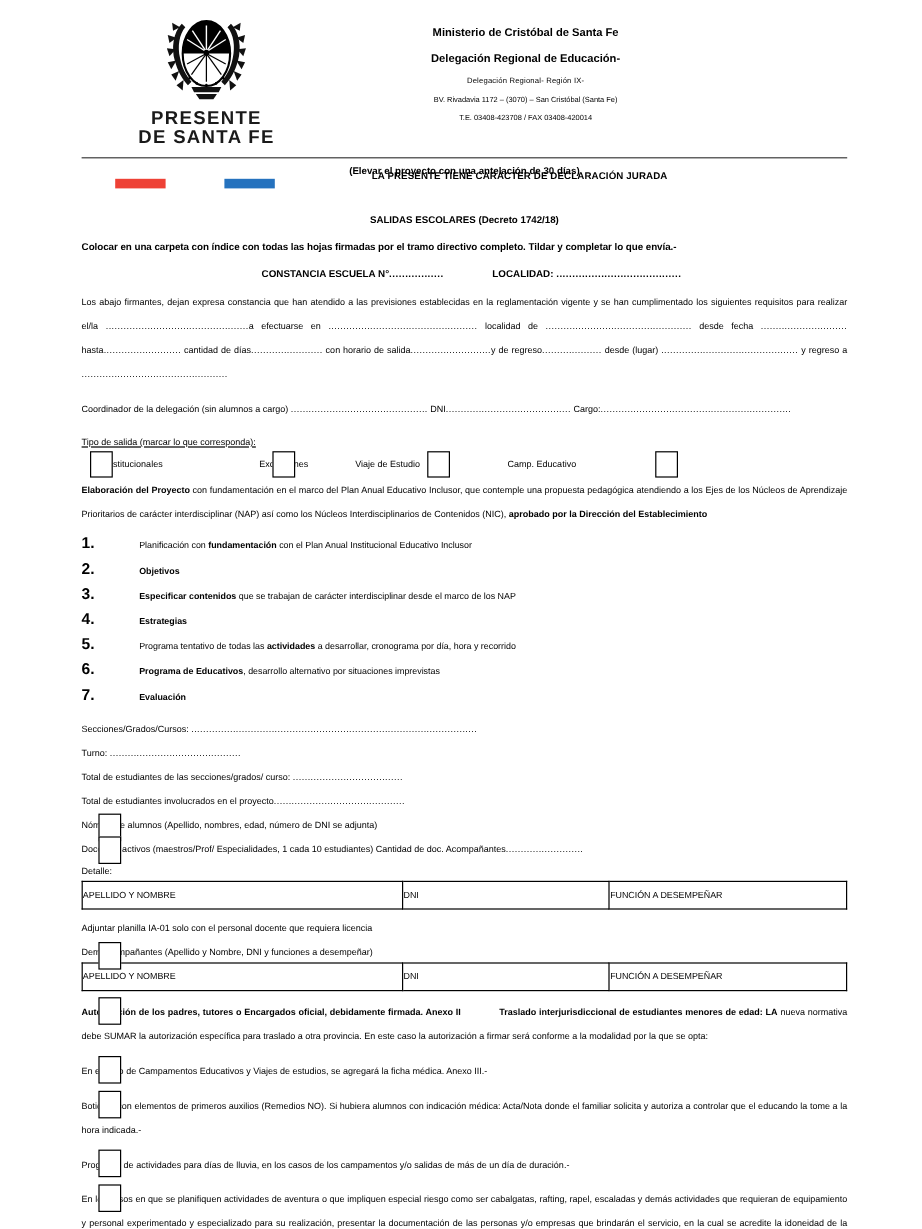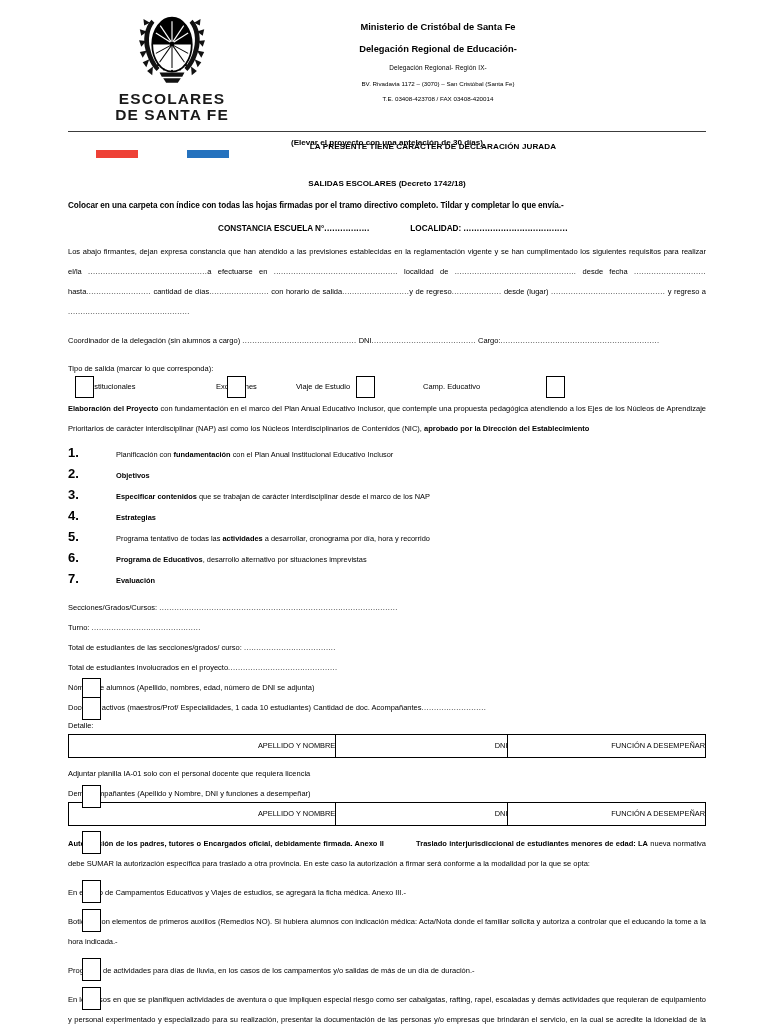--- a/index.html
+++ b/index.html
@@ -149,20 +149,21 @@
     margin-top: 9px;
   }
   .para.tight { margin-top: 0; }
 
   .dots { letter-spacing: .4px; }
 
   
   .tipo-label {
     font-size: 7.5px;
     margin-top: 13px;
+    text-decoration: underline;
   }
   .cbrow {
     position: relative;
     height: 24px;
     margin-top: 2px;
     font-size: 7.5px;
   }
   .cbrow .lbl { position: absolute; top: 7px; white-space: nowrap; }
   .box {
     position: absolute;
@@ -204,21 +205,21 @@
   
   .tbl {
     width: 638px;
     border-collapse: collapse;
     margin-top: 4px;
     table-layout: fixed;
   }
   .tbl td {
     border: 1.3px solid #000;
     height: 17px;
-    text-align: right;
+    text-align: left;
     font-size: 7.4px;
     padding: 2px 0 3px 0;
   }
   .col-a { width: 42%; }
   .col-b { width: 27%; }
   .col-c { width: 31%; }
 
   
   .ovl-wrap { position: relative; }
   .ovl {
@@ -289,21 +290,21 @@
           <g fill="#000">
             <circle cx="31" cy="78" r="1.5"></circle>
               <circle cx="39" cy="84" r="1.5"></circle>
             <circle cx="50" cy="86" r="1.5"></circle>
               <circle cx="61" cy="84" r="1.5"></circle>
             <circle cx="69" cy="78" r="1.5"></circle>
           </g>
           <ellipse cx="50" cy="50" rx="27" ry="37" fill="none" stroke="#000" stroke-width="2.4"></ellipse>
           <circle cx="50" cy="49" r="3.2" fill="#000"></circle>
         </svg>
-        <div class="prov-text">ESCOLARES</div>
+        <div class="prov-text">PRESENTE</div>
         <div class="prov-text">DE SANTA FE</div>
       </div>
 
       <div class="ministry-block">
         <div class="min-l1">Ministerio de Cristóbal de Santa Fe</div>
         <div class="min-l2">Delegación Regional de Educación-</div>
         <div class="min-l3">Delegación  Regional-  Región IX-</div>
         <div class="min-l4">BV. Rivadavia 1172 – (3070) – San Cristóbal (Santa Fe)</div>
         <div class="min-l5">T.E.  03408-423708  /   FAX  03408-420014</div>
       </div>

